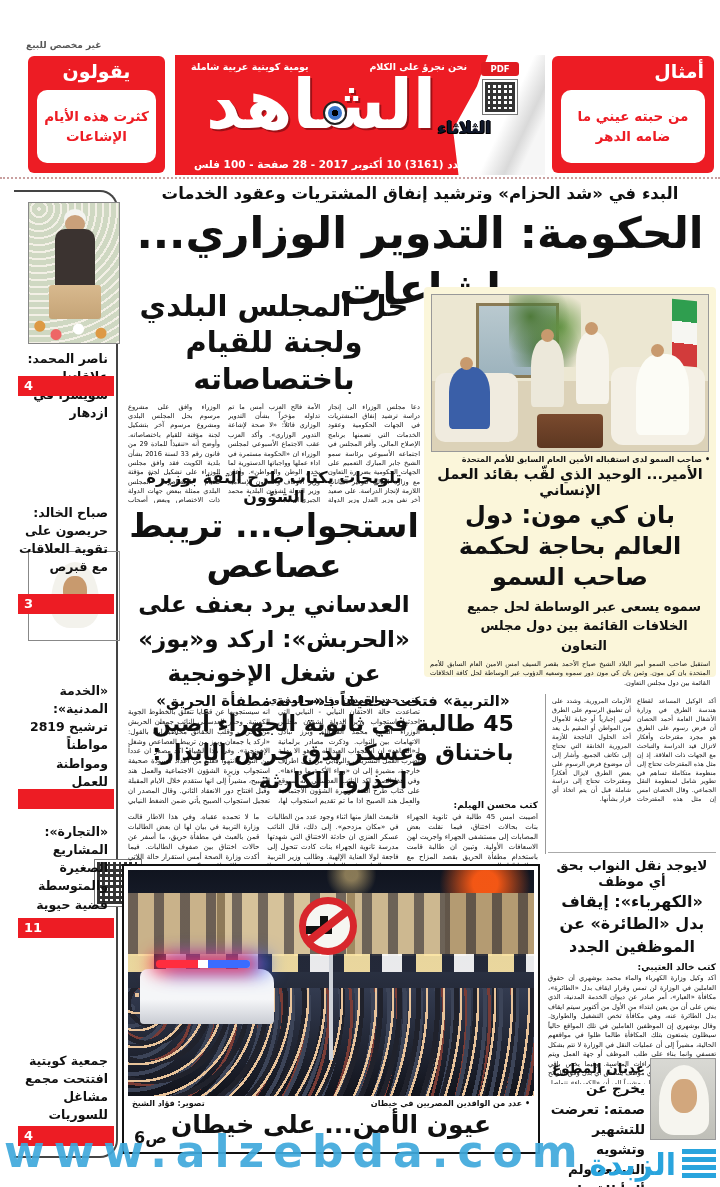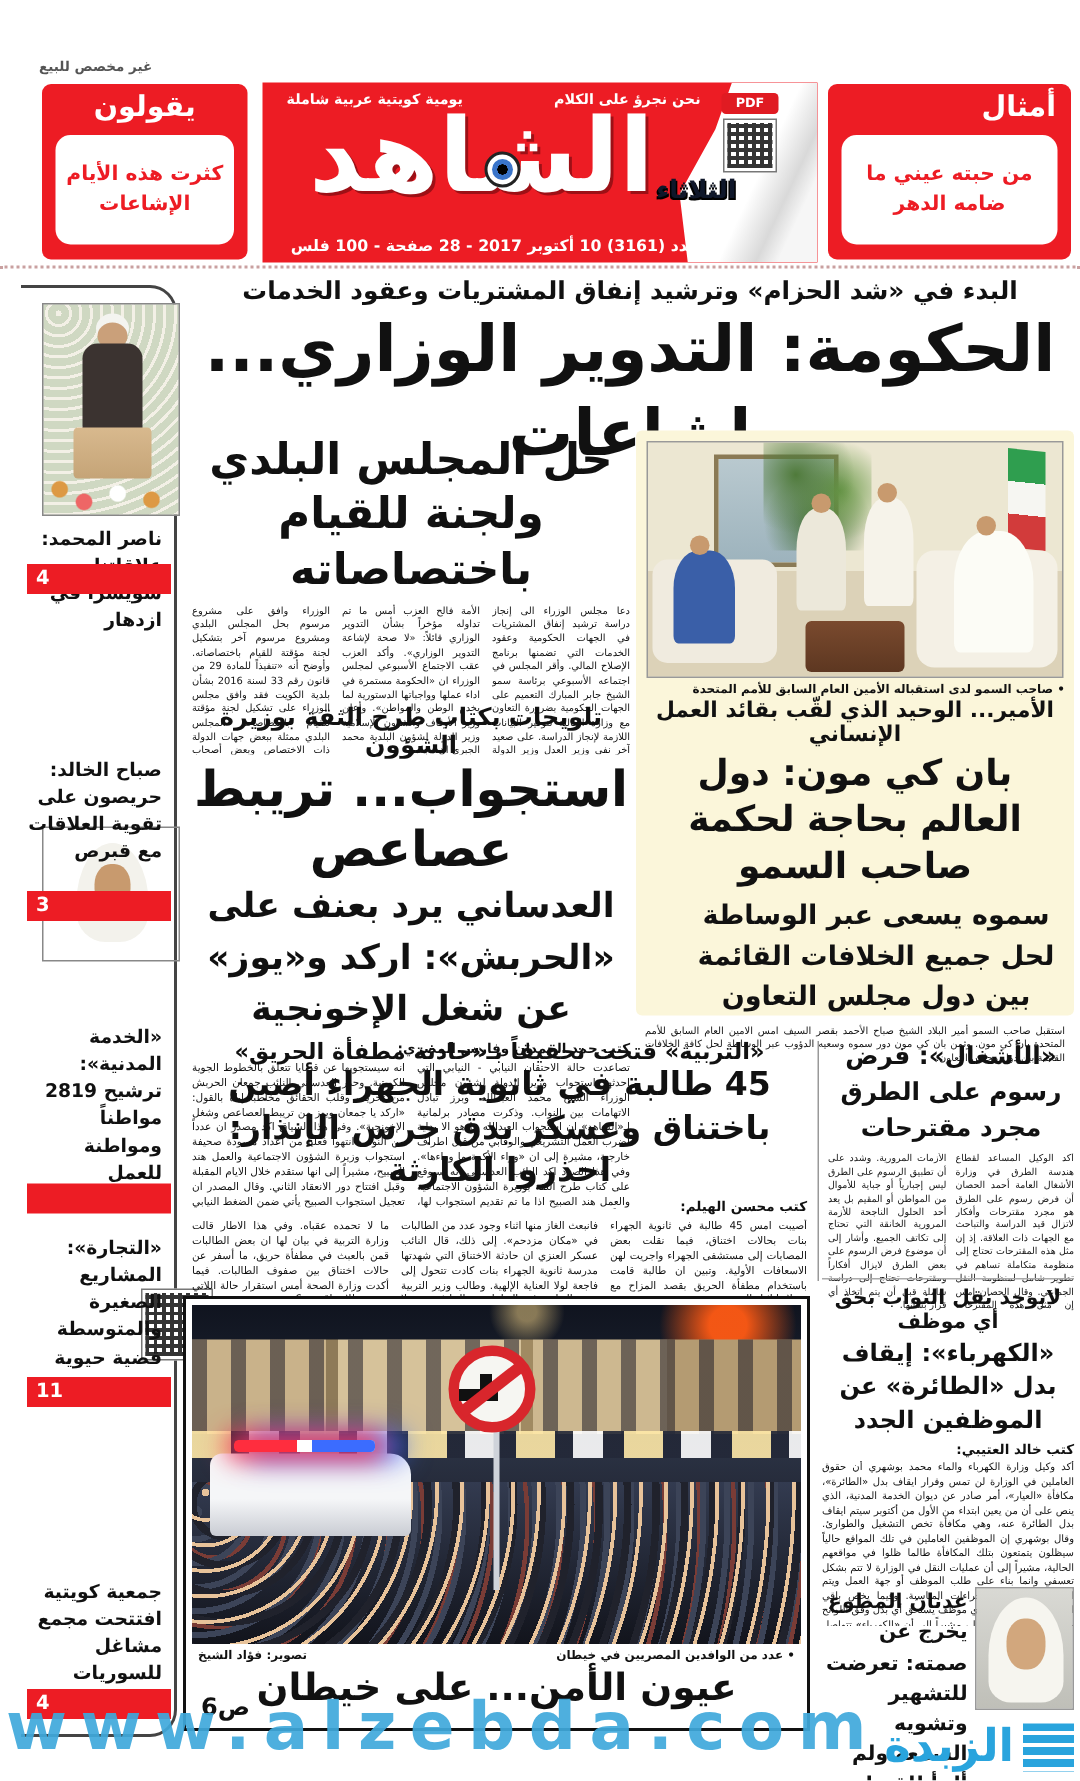--- a/index.html
+++ b/index.html
@@ -107,21 +107,21 @@
   .ap-guest { position:absolute; left:6%; bottom:14%; width:15%; height:40%; background:#3a5fa8; border-radius:40% 40% 8% 8%; }
   .ap-amir { position:absolute; right:7%; bottom:10%; width:19%; height:52%; background:#fcfcf6; border-radius:42% 42% 8% 8%; }
   .ap-aide1 { position:absolute; left:36%; bottom:28%; width:12%; height:44%; background:#ece8da; border-radius:40% 40% 8% 8%; }
   .ap-aide2 { position:absolute; left:52%; bottom:30%; width:12%; height:46%; background:#f6f3ea; border-radius:40% 40% 8% 8%; }
   .ap-head { position:absolute; top:-10px; left:28%; width:13px; height:13px; border-radius:50%; background:#c89a6e; }
   .ap-table { position:absolute; left:38%; bottom:2%; width:24%; height:22%;
       background:linear-gradient(#7a4a2e,#5d3721); border-radius:4px; }
   .ap-caption { font-size:8px; font-weight:bold; text-align:right; margin-top:3px; }
   .ap-subhead { font-size:14.5px; font-weight:bold; text-align:center; margin-top:2px; }
   .ap-main { font-size:24px; font-weight:bold; text-align:center; line-height:1.3; margin-top:2px; letter-spacing:-0.5px; }
-  .ap-deck { font-size:18px; font-weight:bold; text-align:center; line-height:1.5; margin-top:3px;margin-left:28px; }
+  .ap-deck { font-size:13px; font-weight:bold; text-align:center; line-height:1.5; margin-top:3px;margin-left:28px; }
   .ap-cols { display:flex; gap:8px; margin-top:5px; height:56px; }
   .ap-cols .col { font-size:6.6px; }
 
   .interp { left:128px; top:468px; width:292px; }
   .interp .kicker { font-size:16px; font-weight:bold; text-align:center; }
   .interp .art-head { font-size:33px; line-height:1.2; }
   .interp .deck { font-size:23px; font-weight:bold; text-align:center; line-height:1.5; margin-top:2px; }
   .byline { font-size:9px; font-weight:bold; margin-top:4px; }
   .interp .cols { margin-top:3px; height:98px; }
   .interp .col { font-size:7px; }
@@ -320,21 +320,20 @@
     <div class="cols">
       <div class="col">أصيبت امس 45 طالبة في ثانوية الجهراء بنات بحالات اختناق، فيما نقلت بعض المصابات إلى مستشفى الجهراء واجريت لهن الاسعافات الأولية. وتبين ان طالبة قامت باستخدام مطفأة الحريق بقصد المزاح مع زميلاتها اثناء الفرصة</div>
       <div class="col">فانبعث الغاز منها اثناء وجود عدد من الطالبات في «مكان مزدحم». إلى ذلك، قال النائب عسكر العنزي ان حادثة الاختناق التي شهدتها مدرسة ثانوية الجهراء بنات كادت تتحول إلى فاجعة لولا العناية الإلهية. وطالب وزير التربية بعدم التهاون في التعامل مع الحادثة حتى لا تتكرر مستقبلاً ويحمل</div>
       <div class="col">ما لا تحمده عقباه. وفي هذا الاطار قالت وزارة التربية في بيان لها ان بعض الطالبات قمن بالعبث في مطفأة حريق، ما أسفر عن حالات اختناق بين صفوف الطالبات. فيما أكدت وزارة الصحة أمس استقرار حالة اللاتي تعرضن للاختناق. ص6</div>
     </div>
   </div>
 
   <div class="abs vdiv"></div>
 
   <div class="abs roads">
-    <div class="art-head">«الأشغال»: فرض رسوم على الطرق مجرد مقترحات</div>
     <div class="cols">
       <div class="col">أكد الوكيل المساعد لقطاع هندسة الطرق في وزارة الأشغال العامة أحمد الحصان أن فرض رسوم على الطرق هو مجرد مقترحات وأفكار لاتزال قيد الدراسة والتباحث مع الجهات ذات العلاقة. إذ إن مثل هذه المقترحات تحتاج إلى منظومة متكاملة تساهم في تطوير شامل لمنظومة النقل الجماعي. وقال الحصان امس إن مثل هذه المقترحات المطبقة في بعض الدول من شأنها الحد من</div>
       <div class="col">الأزمات المرورية. وشدد على أن تطبيق الرسوم على الطرق ليس إجبارياً أو جباية للأموال من المواطن أو المقيم بل يعد أحد الحلول الناجحة للأزمة المرورية الخانقة التي تحتاج إلى تكاتف الجميع. وأشار إلى أن موضوع فرض الرسوم على بعض الطرق لايزال أفكاراً ومقترحات تحتاج إلى دراسة شاملة قبل أن يتم اتخاذ أي قرار بشأنها.</div>
     </div>
   </div>
 
   <div class="abs hdiv-r"></div>
 
   <div class="abs elec">
     <div class="kicker">لايوجد نقل النواب بحق أي موظف</div>

